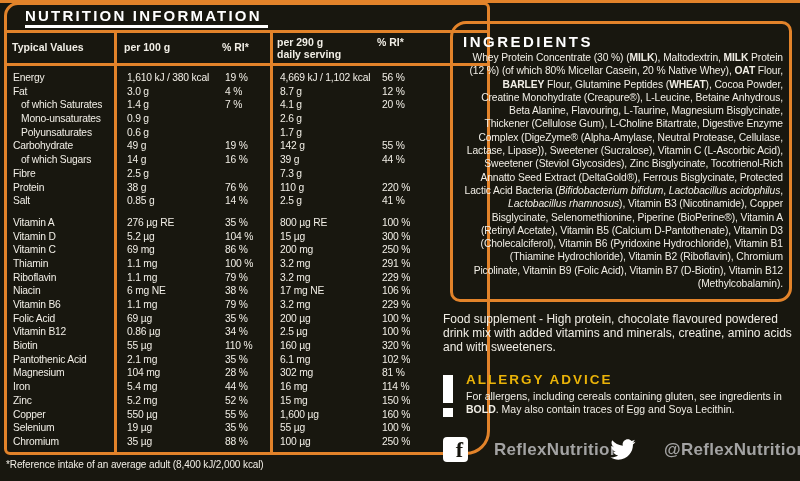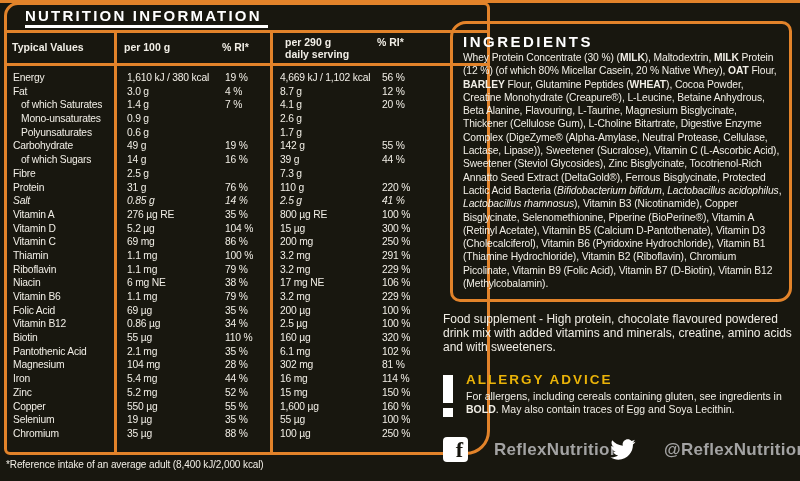--- a/index.html
+++ b/index.html
@@ -30,25 +30,25 @@
     border-top:3px solid #e2832a;border-bottom:3px solid #e2832a;
     box-sizing:border-box;
   }
   .vdiv{position:absolute;width:3px;top:25px;bottom:-3px;background:#e2832a;}
   .vdiv1{left:107px;}
   .vdiv2{left:263px;}
   .hc{position:absolute;font-weight:bold;font-size:10.5px;line-height:12px;}
   .hc-label{left:8px;top:8px;}
   .hc-v100{left:120px;top:8px;}
   .hc-ri100{left:218px;top:8px;}
-  .hc-v290{left:273px;top:3px;margin-left:8px;}
+  .hc-v290{left:273px;top:3px;}
   .hc-ri290{left:373px;top:3px;}
   .rows{position:absolute;left:0;top:66px;width:100%;}
   .nrow{position:relative;height:13.7px;}
-  .nrow.spacer-after{font-style:italic;}
+  .nrow.spacer-after{margin-bottom:8px;}
   .cell{position:absolute;top:0;font-size:10.3px;line-height:13.7px;letter-spacing:-0.2px;white-space:nowrap;}
   .c-label{left:6px;}
   .c-label.ind{left:14px;}
   .c-v100{left:120px;}
   .c-ri100{left:218px;}
   .c-v290{left:273px;}
   .c-ri290{left:375px;}
   .footnote{position:absolute;left:6px;top:459px;font-size:10px;letter-spacing:-0.1px;}
 
   
@@ -57,21 +57,21 @@
     border:3px solid #e2832a;
     border-radius:16px 10px 14px 10px;
     box-sizing:border-box;
   }
   .ing-title{
     position:absolute;left:10px;top:9px;margin:0;
     font-size:15px;font-weight:bold;letter-spacing:2.5px;color:#fff;
   }
   .ing-text{
     position:absolute;left:10px;top:27px;width:320px;margin:0;
-    font-size:10.3px;line-height:13.3px;letter-spacing:-0.1px;
+    font-size:10.3px;line-height:13.3px;letter-spacing:-0.1px;text-align:right;
   }
   .b{font-weight:bold;}
   .i{font-style:italic;}
 
   .supp-note{
     position:absolute;left:443px;top:312px;width:352px;margin:0;
     font-size:12px;line-height:14px;
   }
 
   
@@ -170,21 +170,21 @@
       </div>
       <div class="nrow">
         <span class="cell c-label">Fibre</span>
         <span class="cell c-v100">2.5 g</span>
         <span class="cell c-ri100"></span>
         <span class="cell c-v290">7.3 g</span>
         <span class="cell c-ri290"></span>
       </div>
       <div class="nrow">
         <span class="cell c-label">Protein</span>
-        <span class="cell c-v100">31 g</span>
+        <span class="cell c-v100">38 g</span>
         <span class="cell c-ri100">76 %</span>
         <span class="cell c-v290">110 g</span>
         <span class="cell c-ri290">220 %</span>
       </div>
       <div class="nrow spacer-after">
         <span class="cell c-label">Salt</span>
         <span class="cell c-v100">0.85 g</span>
         <span class="cell c-ri100">14 %</span>
         <span class="cell c-v290">2.5 g</span>
         <span class="cell c-ri290">41 %</span>

